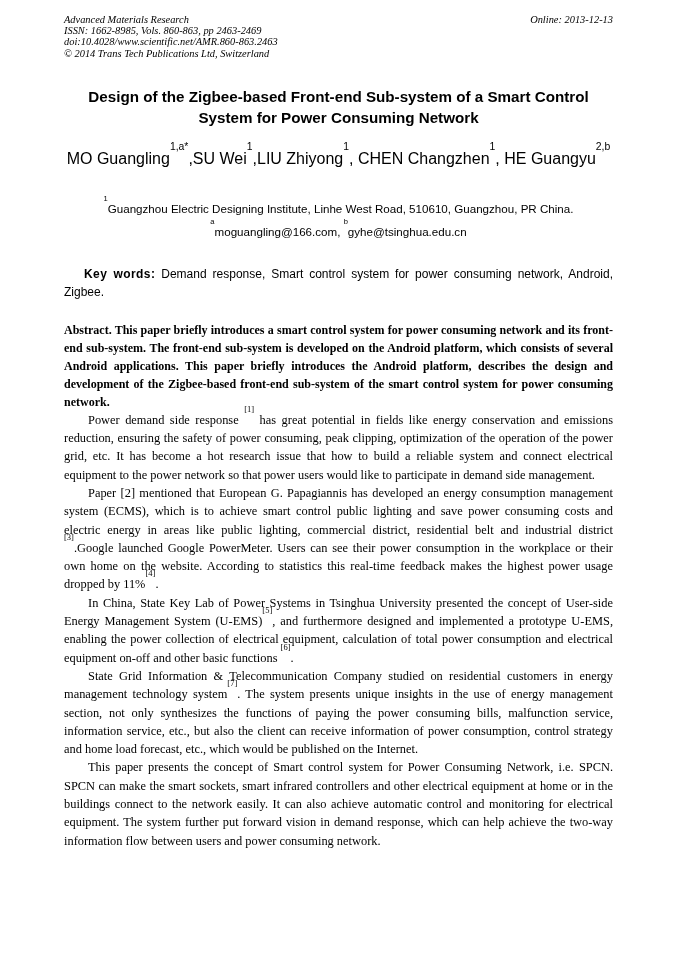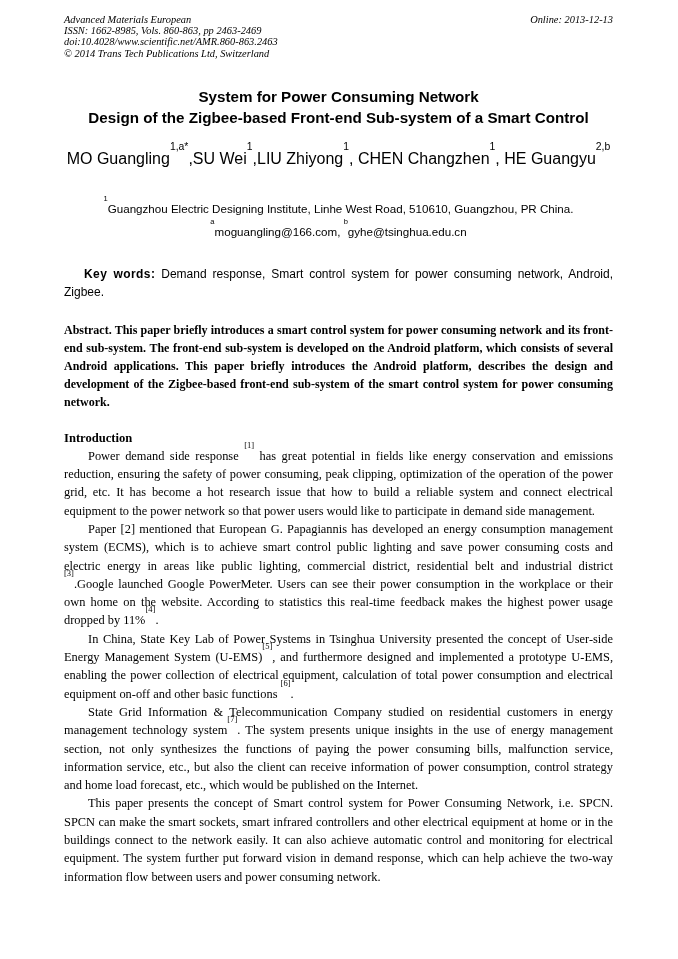--- a/index.html
+++ b/index.html
@@ -22,31 +22,31 @@
   .para { font-family: "Liberation Serif", serif; font-size: 12.4px; line-height: 18.3px; text-align: justify; text-indent: 24px; margin: 0; }
   .cite { font-size: 8.5px; vertical-align: top; position: relative; top: -2px; line-height: 0; }
 </style>
 </head>
 <body>
 
 <div class="page">
 
   <div class="hdr">
     <div class="hdr-left">
-      <div>Advanced Materials European</div>
+      <div>Advanced Materials Research</div>
       <div>ISSN: 1662-8985, Vols. 860-863, pp 2463-2469</div>
       <div>doi:10.4028/www.scientific.net/AMR.860-863.2463</div>
       <div>© 2014 Trans Tech Publications Ltd, Switzerland</div>
     </div>
     <div class="hdr-right">Online: 2013-12-13</div>
   </div>
 
   <div class="title">
+    <div>Design of the Zigbee-based Front-end Sub-system of a Smart Control</div>
     <div>System for Power Consuming Network</div>
-    <div>Design of the Zigbee-based Front-end Sub-system of a Smart Control</div>
   </div>
 
   <div class="authors">
     <span>MO Guangling</span><sup>1,a*</sup><span>,</span><span>SU Wei</span><sup>1</sup><span>,</span><span>LIU Zhiyong</span><sup>1</sup><span style="white-space:pre">, </span><span>CHEN Changzhen</span><sup>1</sup><span style="white-space:pre">, </span><span>HE Guangyu</span><sup>2,b</sup>
   </div>
 
   <div class="affil affil1">
     <sup>1</sup><span>Guangzhou Electric Designing Institute, Linhe West Road, 510610, Guangzhou, PR China.</span>
   </div>
   <div class="affil affil3">
@@ -54,21 +54,20 @@
   </div>
 
   <div class="kw">
     <b>Key words:</b><span> Demand response, Smart control system for power consuming network, Android, Zigbee.</span>
   </div>
 
   <div class="abs">
     <b>Abstract.</b><span> This paper briefly introduces a smart control system for power consuming network and its front-end sub-system. The front-end sub-system is developed on the Android platform, which consists of several Android applications. This paper briefly introduces the Android platform, describes the design and development of the Zigbee-based front-end sub-system of the smart control system for power consuming network.</span>
   </div>
 
-  <div class="sec">Introduction</div>
 
   <p class="para"><span>Power demand side response </span><span class="cite">[1]</span><span> has great potential in fields like energy conservation and emissions reduction, ensuring the safety of power consuming, peak clipping, optimization of the operation of the power grid, etc. It has become a hot research issue that how to build a reliable system and connect electrical equipment to the power network so that power users would like to participate in demand side management.</span></p>
 
   <p class="para"><span>Paper [2] mentioned that European G. Papagiannis has developed an energy consumption management system (ECMS), which is to achieve smart control public lighting and save power consuming costs and electric energy in areas like public lighting, commercial district, residential belt and industrial district </span><span class="cite">[3]</span><span>.Google launched Google PowerMeter. Users can see their power consumption in the workplace or their own home on the website. According to statistics this real-time feedback makes the highest power usage dropped by 11%</span><span class="cite">[4]</span><span>.</span></p>
 
   <p class="para"><span>In China, State Key Lab of Power Systems in Tsinghua University presented the concept of User-side Energy Management System (U-EMS)</span><span class="cite">[5]</span><span>, and furthermore designed and implemented a prototype U-EMS, enabling the power collection of electrical equipment, calculation of total power consumption and electrical equipment on-off and other basic functions </span><span class="cite">[6]</span><span>.</span></p>
 
   <p class="para"><span>State Grid Information &amp; Telecommunication Company studied on residential customers in energy management technology system</span><span class="cite">[7]</span><span>. The system presents unique insights in the use of energy management section, not only synthesizes the functions of paying the power consuming bills, malfunction service, information service, etc., but also the client can receive information of power consumption, control strategy and home load forecast, etc., which would be published on the Internet.</span></p>
 
   <p class="para">This paper presents the concept of Smart control system for Power Consuming Network, i.e. SPCN. SPCN can make the smart sockets, smart infrared controllers and other electrical equipment at home or in the buildings connect to the network easily. It can also achieve automatic control and monitoring for electrical equipment. The system further put forward vision in demand response, which can help achieve the two-way information flow between users and power consuming network.</p>

